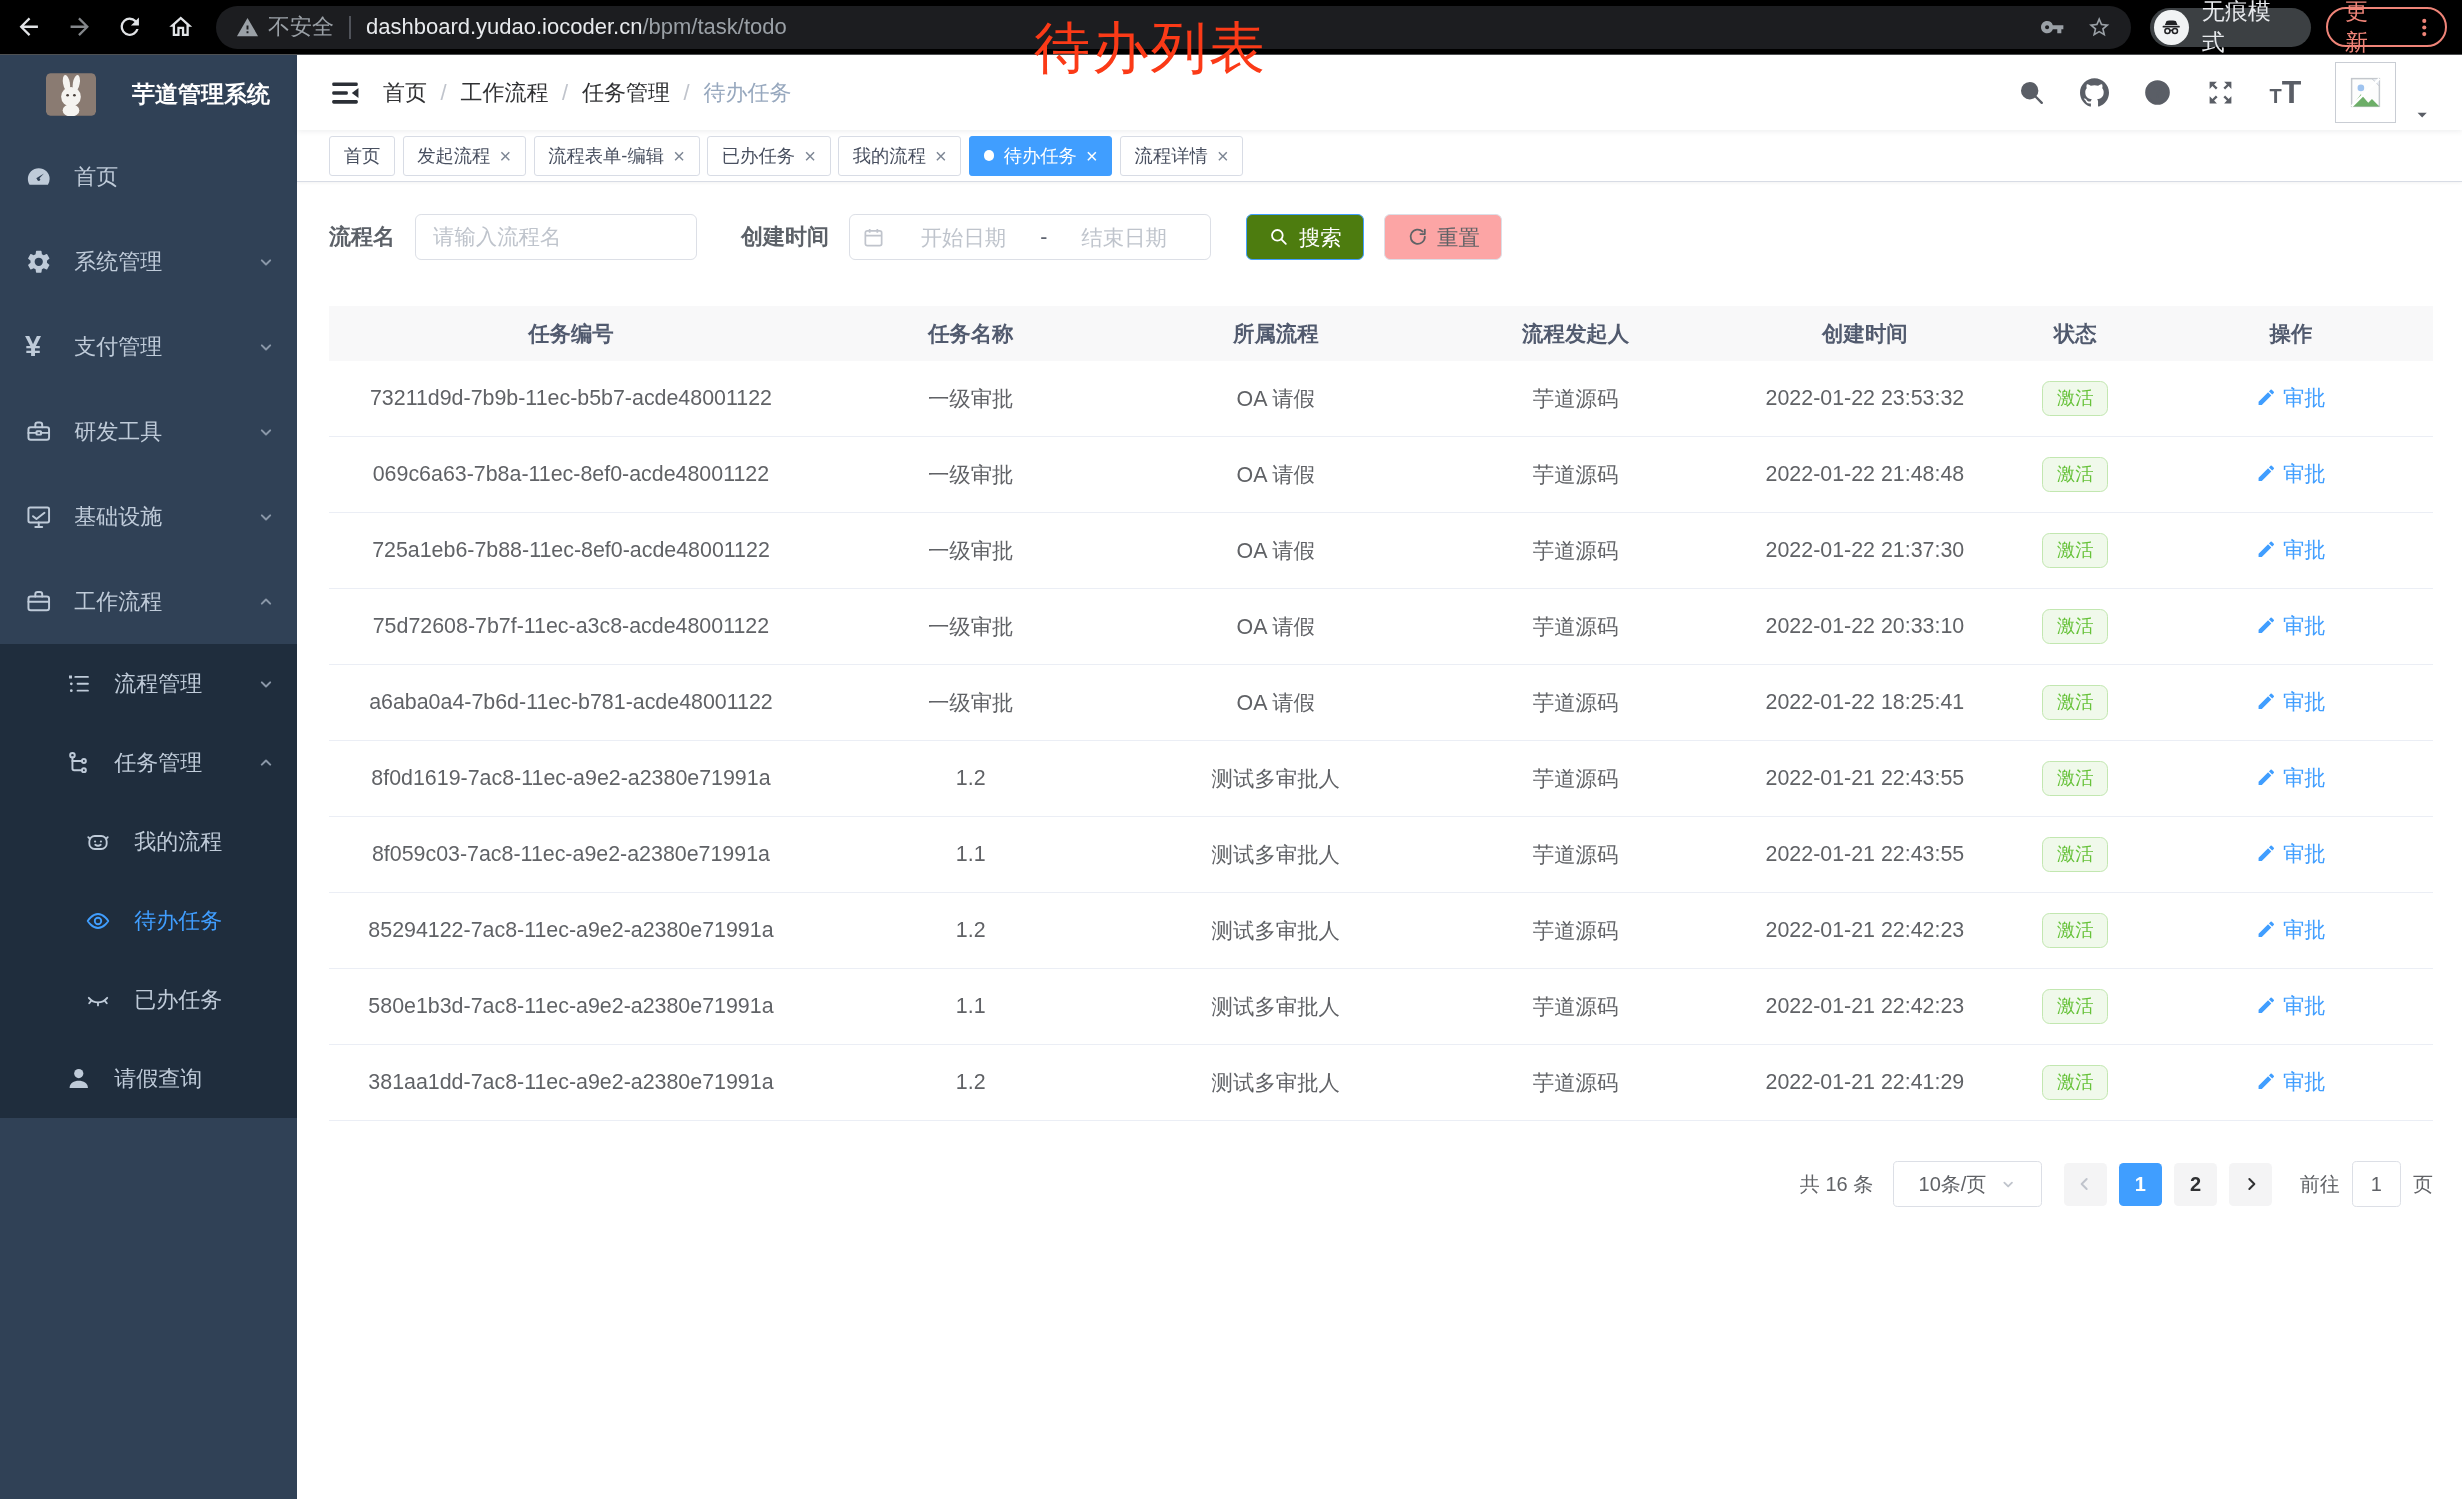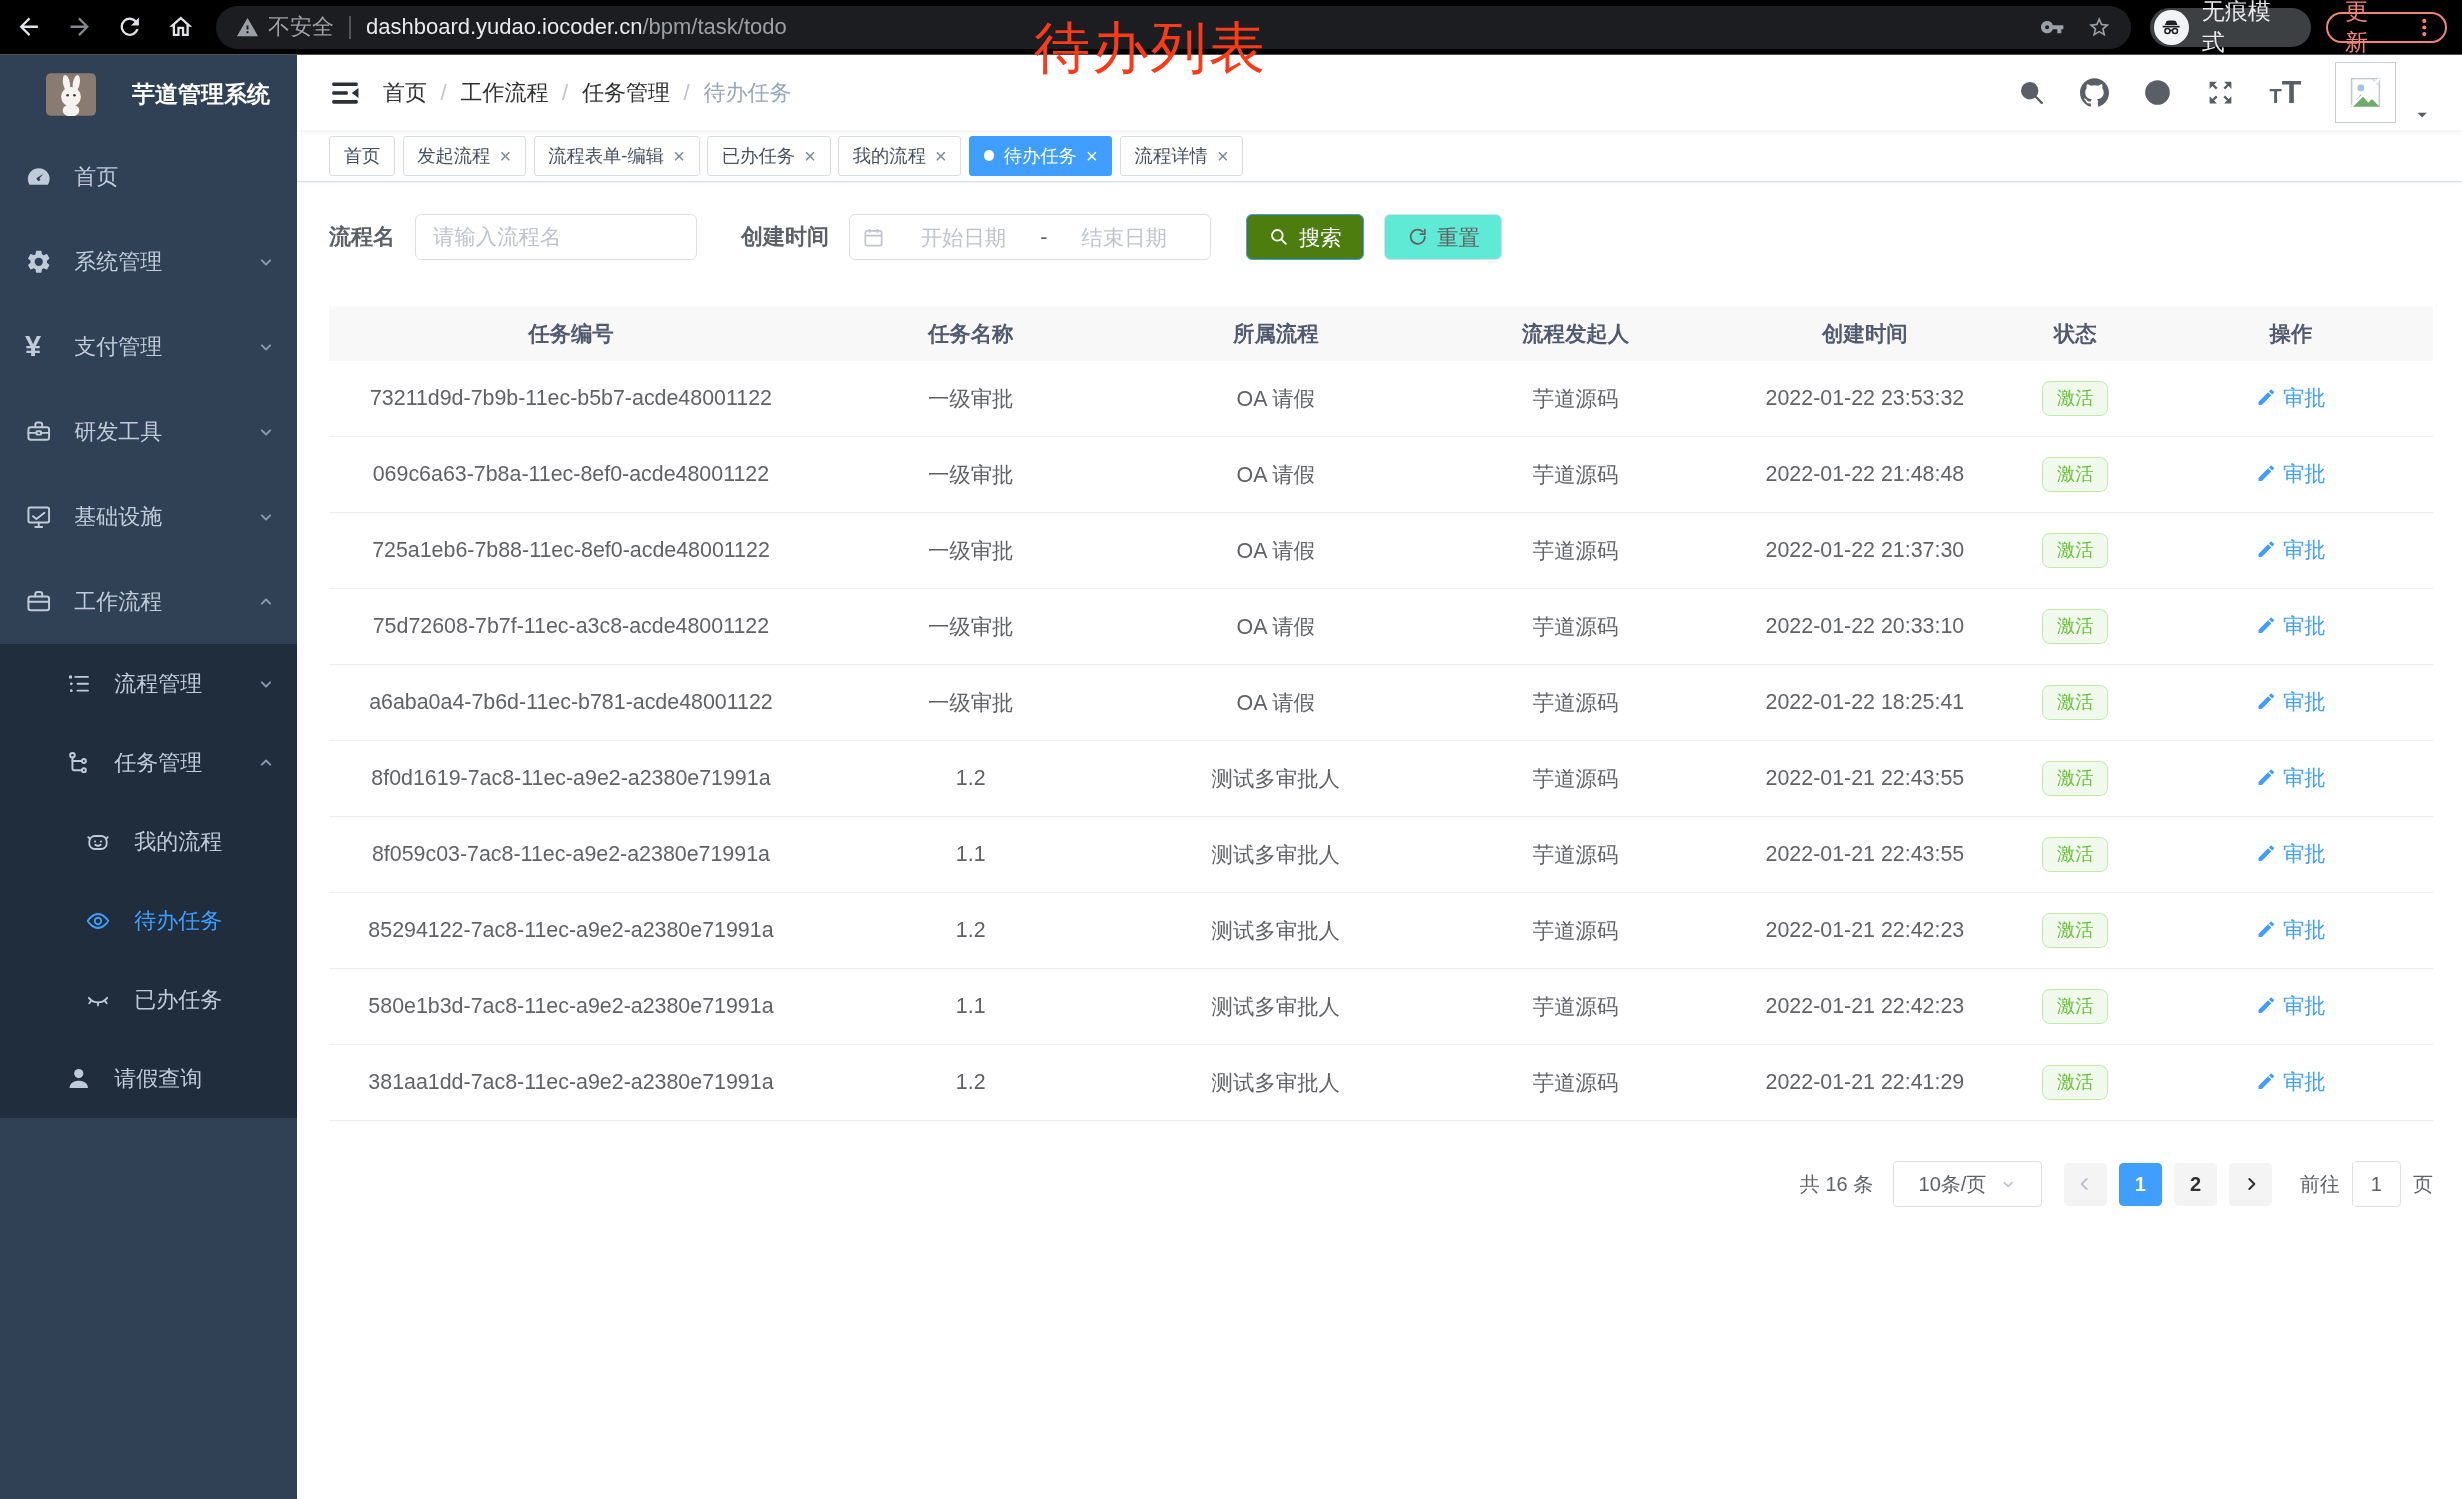--- a/index.html
+++ b/index.html
@@ -21,21 +21,21 @@
   .path { color:#9aa0a6; }
   .pill-spacer { flex:1; }
   .pill-ic { margin-left:23px; }
   .pill-ic svg { width:24.4px; height:24.4px; fill:#9aa0a6; display:block; }
   .incog { margin-left:18.3px; height:39px; background:#3c4043; border-radius:21.4px;
     display:flex; align-items:center; padding:0 18.3px 0 4.6px; gap:13px; }
   .incog-circle { width:35px; height:35px; border-radius:50%; background:#f1f3f4;
     display:flex; align-items:center; justify-content:center; }
   .incog-circle svg { width:24.4px; height:24.4px; display:block; }
   .incog-label { color:#e8eaed; font-size:23px; font-weight:500; }
-  .update-pill { margin-left:15.3px; height:31px; border:2.3px solid #ef8478; border-radius:21.4px;
+  .update-pill { margin-left:15.3px; height:40px; border:2.3px solid #ef8478; border-radius:21.4px;
     display:flex; align-items:center; padding:0 9.2px 0 17px; gap:23px; color:#ef8478; font-size:23px; }
   .update-pill svg { width:23px; height:23px; fill:#ef8478; display:block; }
 
   .annotation { position:absolute; left:1034px; top:10.7px; z-index:40;
     font-size:56px; letter-spacing:2.3px; color:#fb3a17; font-weight:500; pointer-events:none; }
 
   
   .app { display:flex; height:1445px; }
   .sidebar { width:297px; flex:0 0 297px; background:#304156; overflow:hidden; }
   .logo-row { height:79px; display:flex; align-items:center; padding-left:46px; gap:36px; }
@@ -100,21 +100,21 @@
   .date-box { width:362px; height:46px; border:1.5px solid #dcdfe6; border-radius:6.1px;
     display:flex; align-items:center; padding:0 12.2px; cursor:text; }
   .date-box .cal { color:#c0c4cc; margin-right:4.6px; }
   .date-box .cal svg { width:23px; height:23px; display:block; }
   .ph { flex:1; text-align:center; font-size:21.4px; color:#bfc4cc; white-space:nowrap; }
   .range-sep { color:#5f6470; font-size:21.4px; padding:0 3.1px; }
   .btn { height:46px; border-radius:6.1px; display:flex; align-items:center; justify-content:center;
     gap:9.2px; font-size:21.4px; cursor:pointer; padding:0 21.4px; white-space:nowrap; }
   .btn svg { width:21.4px; height:21.4px; display:block; }
   .btn-search { margin-left:35px; background:#4d7c0f; border:1.5px solid #409eff; color:#fff; }
-  .btn-reset { margin-left:20px; background:#5eead4; border:1.5px solid #dcdfe6; color:#606266; }
+  .btn-reset { margin-left:20px; background:#fca5a5; border:1.5px solid #dcdfe6; color:#606266; }
 
   
   .table { margin-top:46px; width:2104px; font-size:21.4px; color:#606266; }
   .thead, .tr { display:grid; grid-template-columns:23% 15% 14% 14.5% 13% 7% 13.5%; align-items:center; }
   .thead { height:55px; background:#f8f8f9; color:#515a6e; font-weight:700; }
   .th, .td { text-align:center; white-space:nowrap; overflow:hidden; }
   .tr { height:76px; border-bottom:1.5px solid #ebeef5; }
   .badge { display:inline-block; padding:6.9px 13.7px; background:#f0f9eb; border:1.5px solid #c2e7b0;
     border-radius:7.6px; color:#67c23a; font-size:18.3px; line-height:1.1; }
   .act-link { color:#409eff; display:inline-flex; align-items:center; gap:6.1px; cursor:pointer; }

